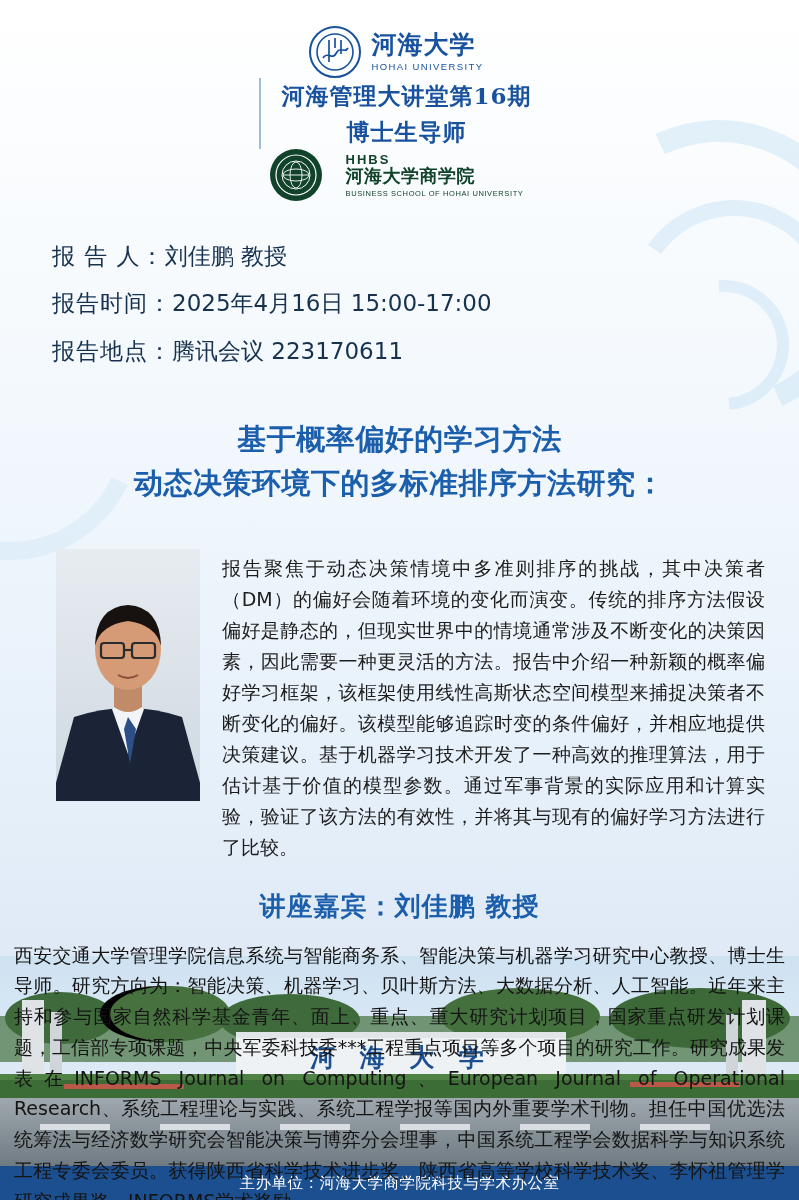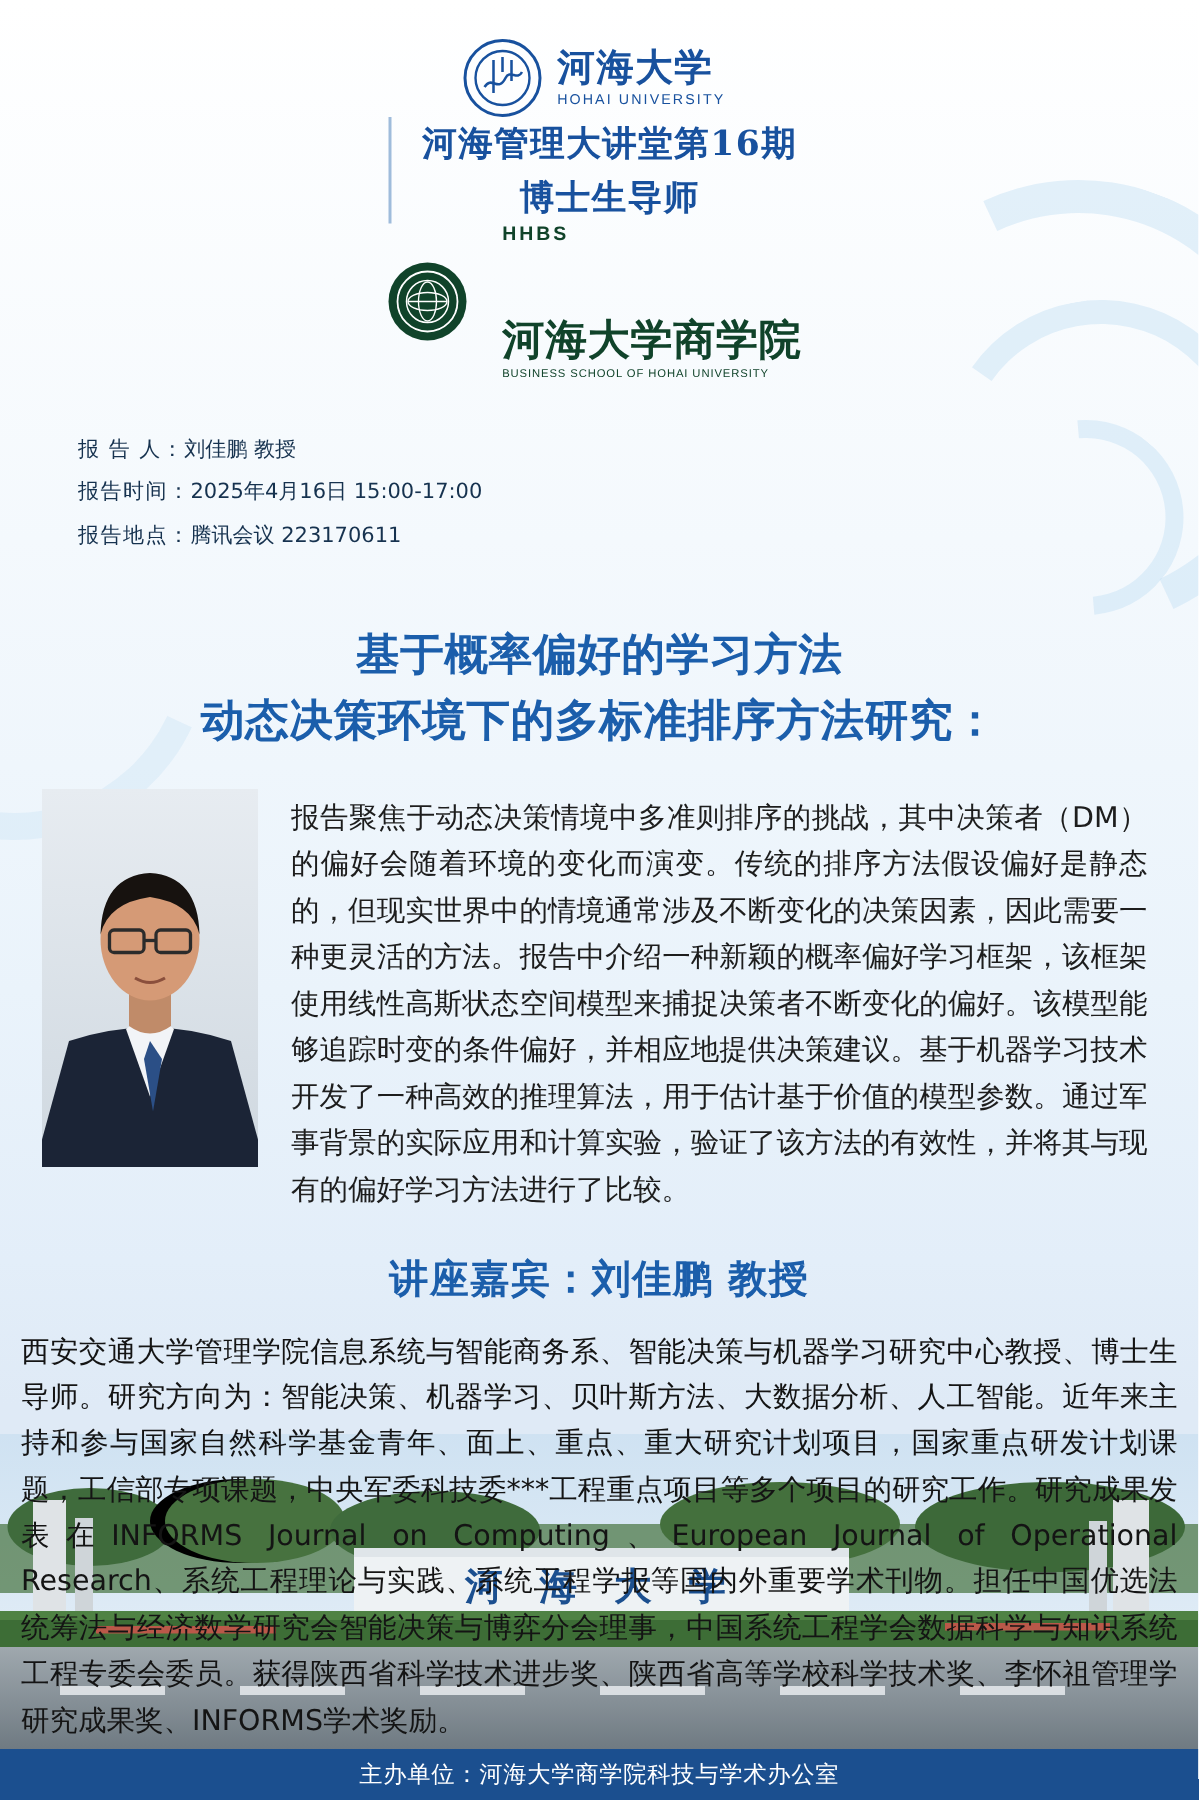--- a/index.html
+++ b/index.html
@@ -79,32 +79,32 @@
   .logo-right { display: flex; align-items: center; gap: 24px; flex: none; }
   .bs-seal {
     width: 52px; height: 52px; border-radius: 50%;
     background: #10432a;
     display: flex; align-items: center; justify-content: center;
     flex: none;
   }
   .bs-text { line-height: 1.1; }
   .bs-abbr { font-size: 13px; font-weight: 700; color: #10432a; letter-spacing: 2px; }
   .bs-cn {
-    font-family: Liberation Sans, sans-serif;
-    font-size: 28px; font-weight: 700; color: #10432a; letter-spacing: .5px; margin-top: 48px;
+    font-family: Liberation Serif, serif;
+    font-size: 18px; font-weight: 700; color: #10432a; letter-spacing: .5px;
   }
   .bs-en { font-size: 7.5px; color: #10432a; letter-spacing: .6px; margin-top: 3px; }
 
   
   .meta {
     position: relative;
     z-index: 5;
     margin: 22px 0 0 52px;
     color: #16324f;
-    font-size: 14px;
+    font-size: 23px;
     line-height: 2.05;
     font-family: "DejaVu Sans", sans-serif;
   }
   .meta .lbl { letter-spacing: 1px; }
 
   
   .title {
     position: relative;
     z-index: 5;
     text-align: center;
@@ -116,22 +116,22 @@
     line-height: 1.52;
     letter-spacing: .5px;
     padding: 0 40px;
   }
 
   
   .abstract-row {
     position: relative;
     z-index: 5;
     display: flex;
-    margin-top: 24px;
-    padding: 0 34px 0 28px;
+    margin-top: 44px;
+    padding: 0 34px 0 56px;
     gap: 22px;
   }
   .portrait {
     width: 144px; height: 252px;
     flex: none;
     background: linear-gradient(180deg, #e9eef3 0%, #dde5ec 100%);
     position: relative;
     overflow: hidden;
   }
   .portrait svg { position: absolute; inset: 0; }

